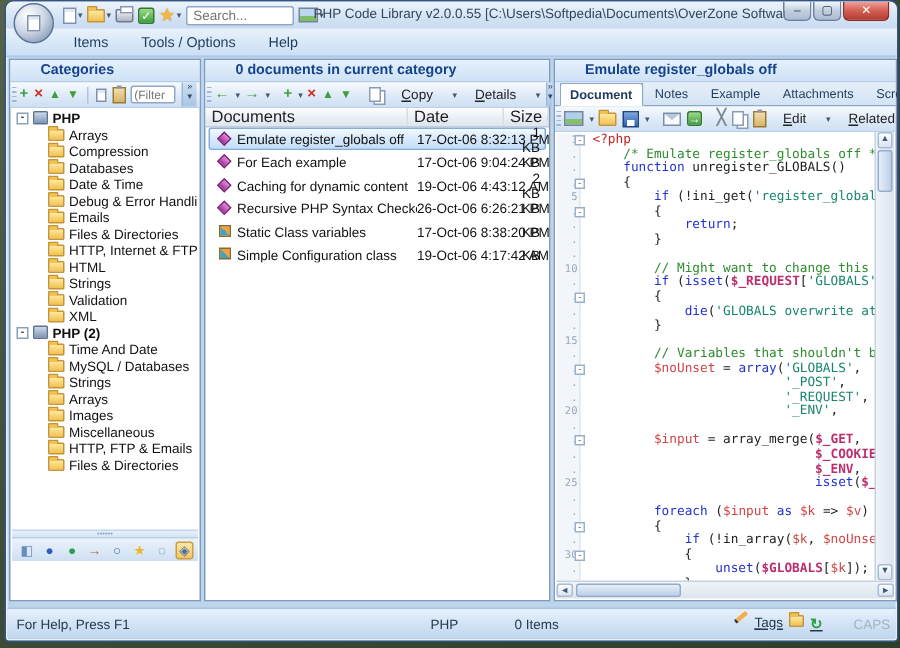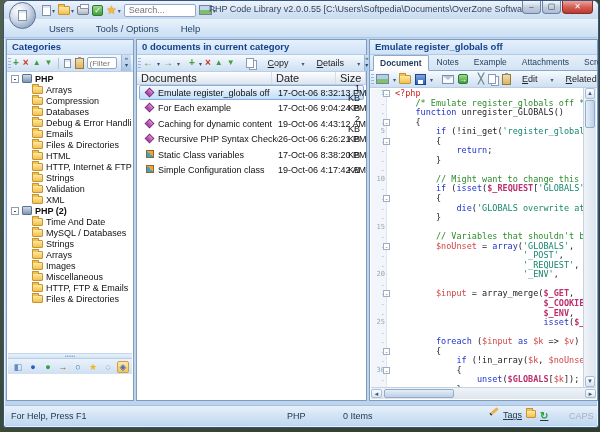--- a/index.html
+++ b/index.html
@@ -52,21 +52,21 @@
     background:linear-gradient(#e9f2fb,#d6e6f7 60%,#cadff3); border-bottom:1px solid #aec8e4;
     display:flex; align-items:center; gap:4px; padding-left:36px; }
   .menu-item { font-size:9.5px; color:#1e3c5c; padding:2px 9px; border-radius:2px; }
 
   
   .panel { position:absolute; top:38px; bottom:26px; background:#fff; border:1px solid #7e9cc0; }
   #p-left { left:2px; width:128px; }
   #p-mid { left:132px; width:231px; }
   #p-right { left:365px; width:229px; }
   .phead { height:15px; background:linear-gradient(#e4f0fc,#cfe2f6); border-bottom:1px solid #b3cbe6;
-    font-size:9.5px; font-weight:bold; color:#15428b; padding:1px 0 0 5px; white-space:nowrap; overflow:hidden; }
+    font-size:9.5px; font-weight:bold; color:#15428b; padding:1px 0 0 20px; white-space:nowrap; overflow:hidden; }
   .ptoolbar { height:17px; background:linear-gradient(#f6fafd,#dcE9f7 60%,#cfe0f2);
     border-bottom:1px solid #b9cfe8; display:flex; align-items:center; gap:2px; padding:0 2px 0 5px;
     position:relative; }
   .ptoolbar::before { content:""; position:absolute; left:1px; top:3px; bottom:3px; width:3px;
     background:repeating-linear-gradient(#9db8d6 0 1px,transparent 1px 3px); }
   .tbtn { display:inline-flex; align-items:center; font-size:10px; line-height:12px; padding:0 1px; }
   .g { color:#3f9e3f; font-weight:bold; } .r { color:#cc3322; font-weight:bold; }
   .tsep { width:1px; height:11px; background:#aec4de; margin:0 2px; }
   .lbl-btn { font-size:9px; color:#222; display:inline-flex; align-items:center; gap:12px; padding:0 2px; }
   .overflow { margin-left:auto; width:10px; align-self:stretch;
@@ -213,21 +213,21 @@
     </div>
     <div id="wintitle">PHP Code Library v2.0.0.55 [C:\Users\Softpedia\Documents\OverZone Software\Source...</div>
     <div id="winctl">
       <div class="wbtn min">–</div>
       <div class="wbtn max">▢</div>
       <div class="wbtn close">✕</div>
     </div>
   </div>
 
   <div id="menurow">
-      <div class="menu-item">Users</div>
+      <div class="menu-item">Items</div>
       <div class="menu-item">Tools / Options</div>
       <div class="menu-item">Help</div>
     </div>
 
   <div class="panel" id="p-left">
     <div class="phead">Categories</div>
     <div class="ptoolbar">
       <span class="tbtn g">+</span>
       <span class="tbtn r">×</span>
       <span class="tbtn g" style="font-size:8px">▲</span>
@@ -255,37 +255,41 @@
         <div class="titem child">
           <span class="sh-folder" style="width: 11px; height: 8px; flex: 0 0 11px;"></span>
           <span>Compression</span>
         </div>
         <div class="titem child">
           <span class="sh-folder" style="width: 11px; height: 8px; flex: 0 0 11px;"></span>
           <span>Databases</span>
         </div>
         <div class="titem child">
           <span class="sh-folder" style="width: 11px; height: 8px; flex: 0 0 11px;"></span>
+          <span>Date &amp; Time</span>
+        </div>
+        <div class="titem child">
+          <span class="sh-folder" style="width: 11px; height: 8px; flex: 0 0 11px;"></span>
           <span>Debug &amp; Error Handling</span>
         </div>
         <div class="titem child">
           <span class="sh-folder" style="width: 11px; height: 8px; flex: 0 0 11px;"></span>
           <span>Emails</span>
         </div>
         <div class="titem child">
           <span class="sh-folder" style="width: 11px; height: 8px; flex: 0 0 11px;"></span>
           <span>Files &amp; Directories</span>
         </div>
         <div class="titem child">
           <span class="sh-folder" style="width: 11px; height: 8px; flex: 0 0 11px;"></span>
+          <span>HTTP, Internet &amp; FTP</span>
+        </div>
+        <div class="titem child">
+          <span class="sh-folder" style="width: 11px; height: 8px; flex: 0 0 11px;"></span>
           <span>HTML</span>
-        </div>
-        <div class="titem child">
-          <span class="sh-folder" style="width: 11px; height: 8px; flex: 0 0 11px;"></span>
-          <span>HTTP, Internet &amp; FTP</span>
         </div>
         <div class="titem child">
           <span class="sh-folder" style="width: 11px; height: 8px; flex: 0 0 11px;"></span>
           <span>Strings</span>
         </div>
         <div class="titem child">
           <span class="sh-folder" style="width: 11px; height: 8px; flex: 0 0 11px;"></span>
           <span>Validation</span>
         </div>
         <div class="titem child">

